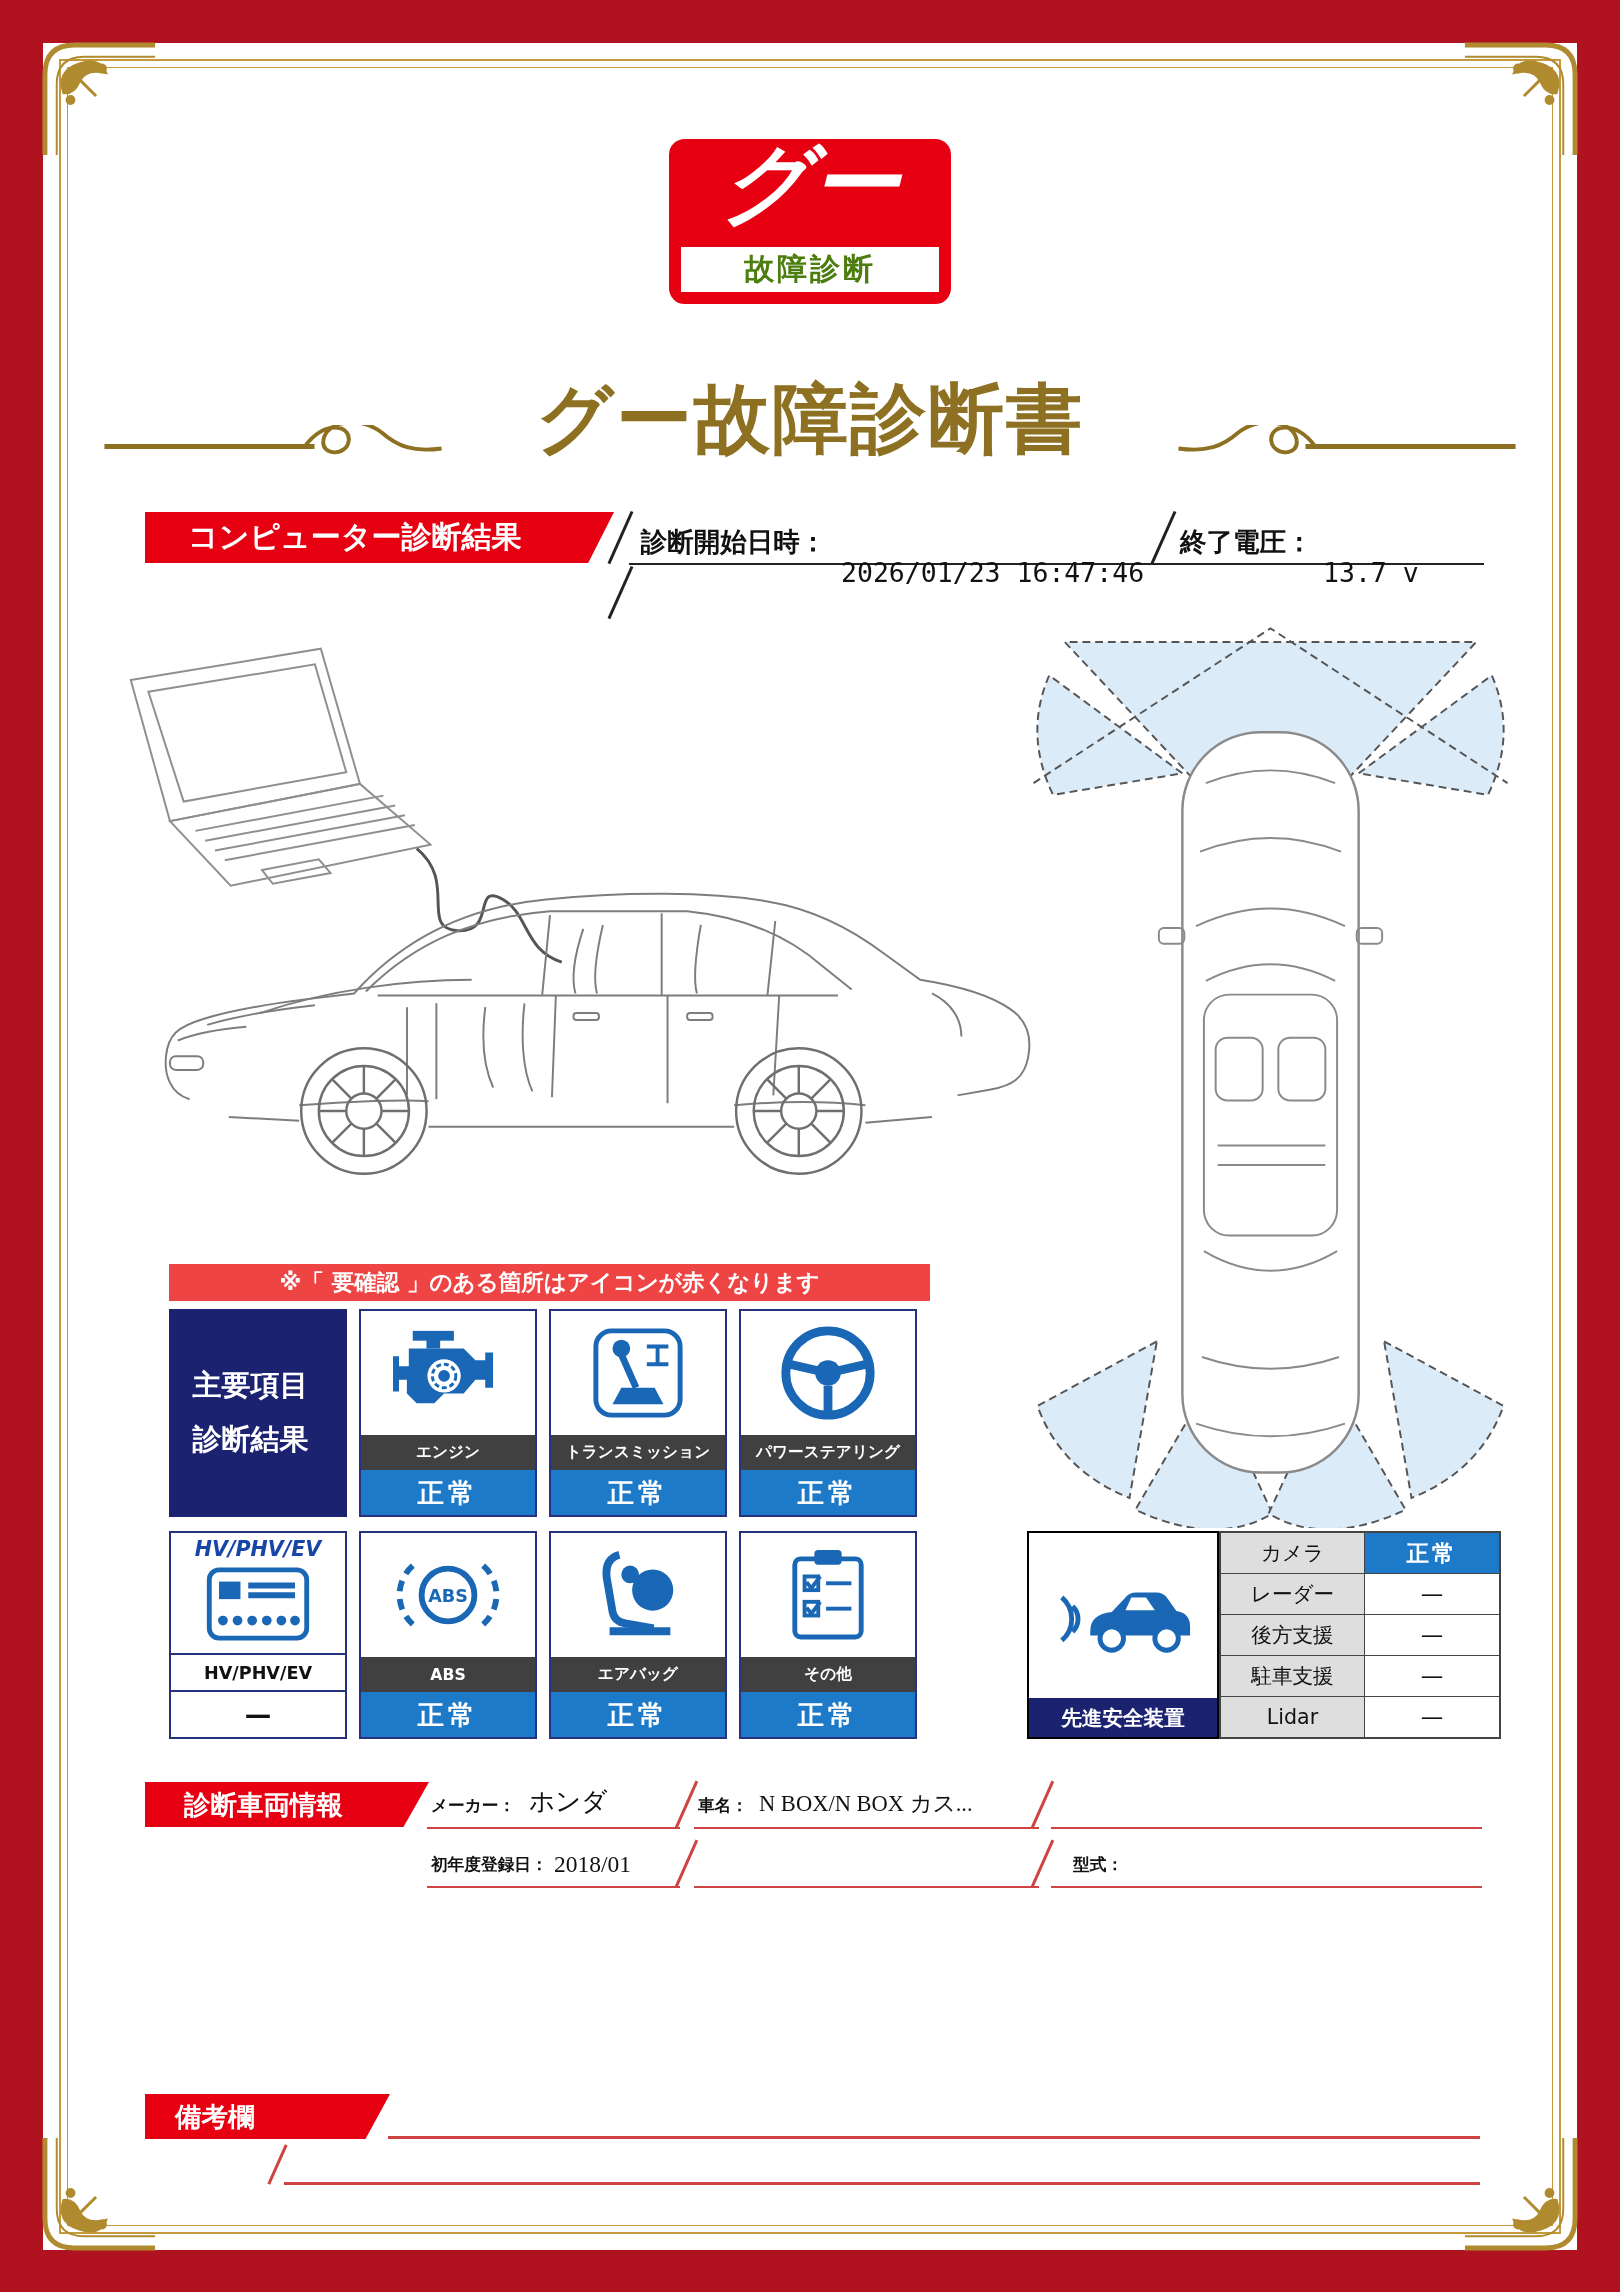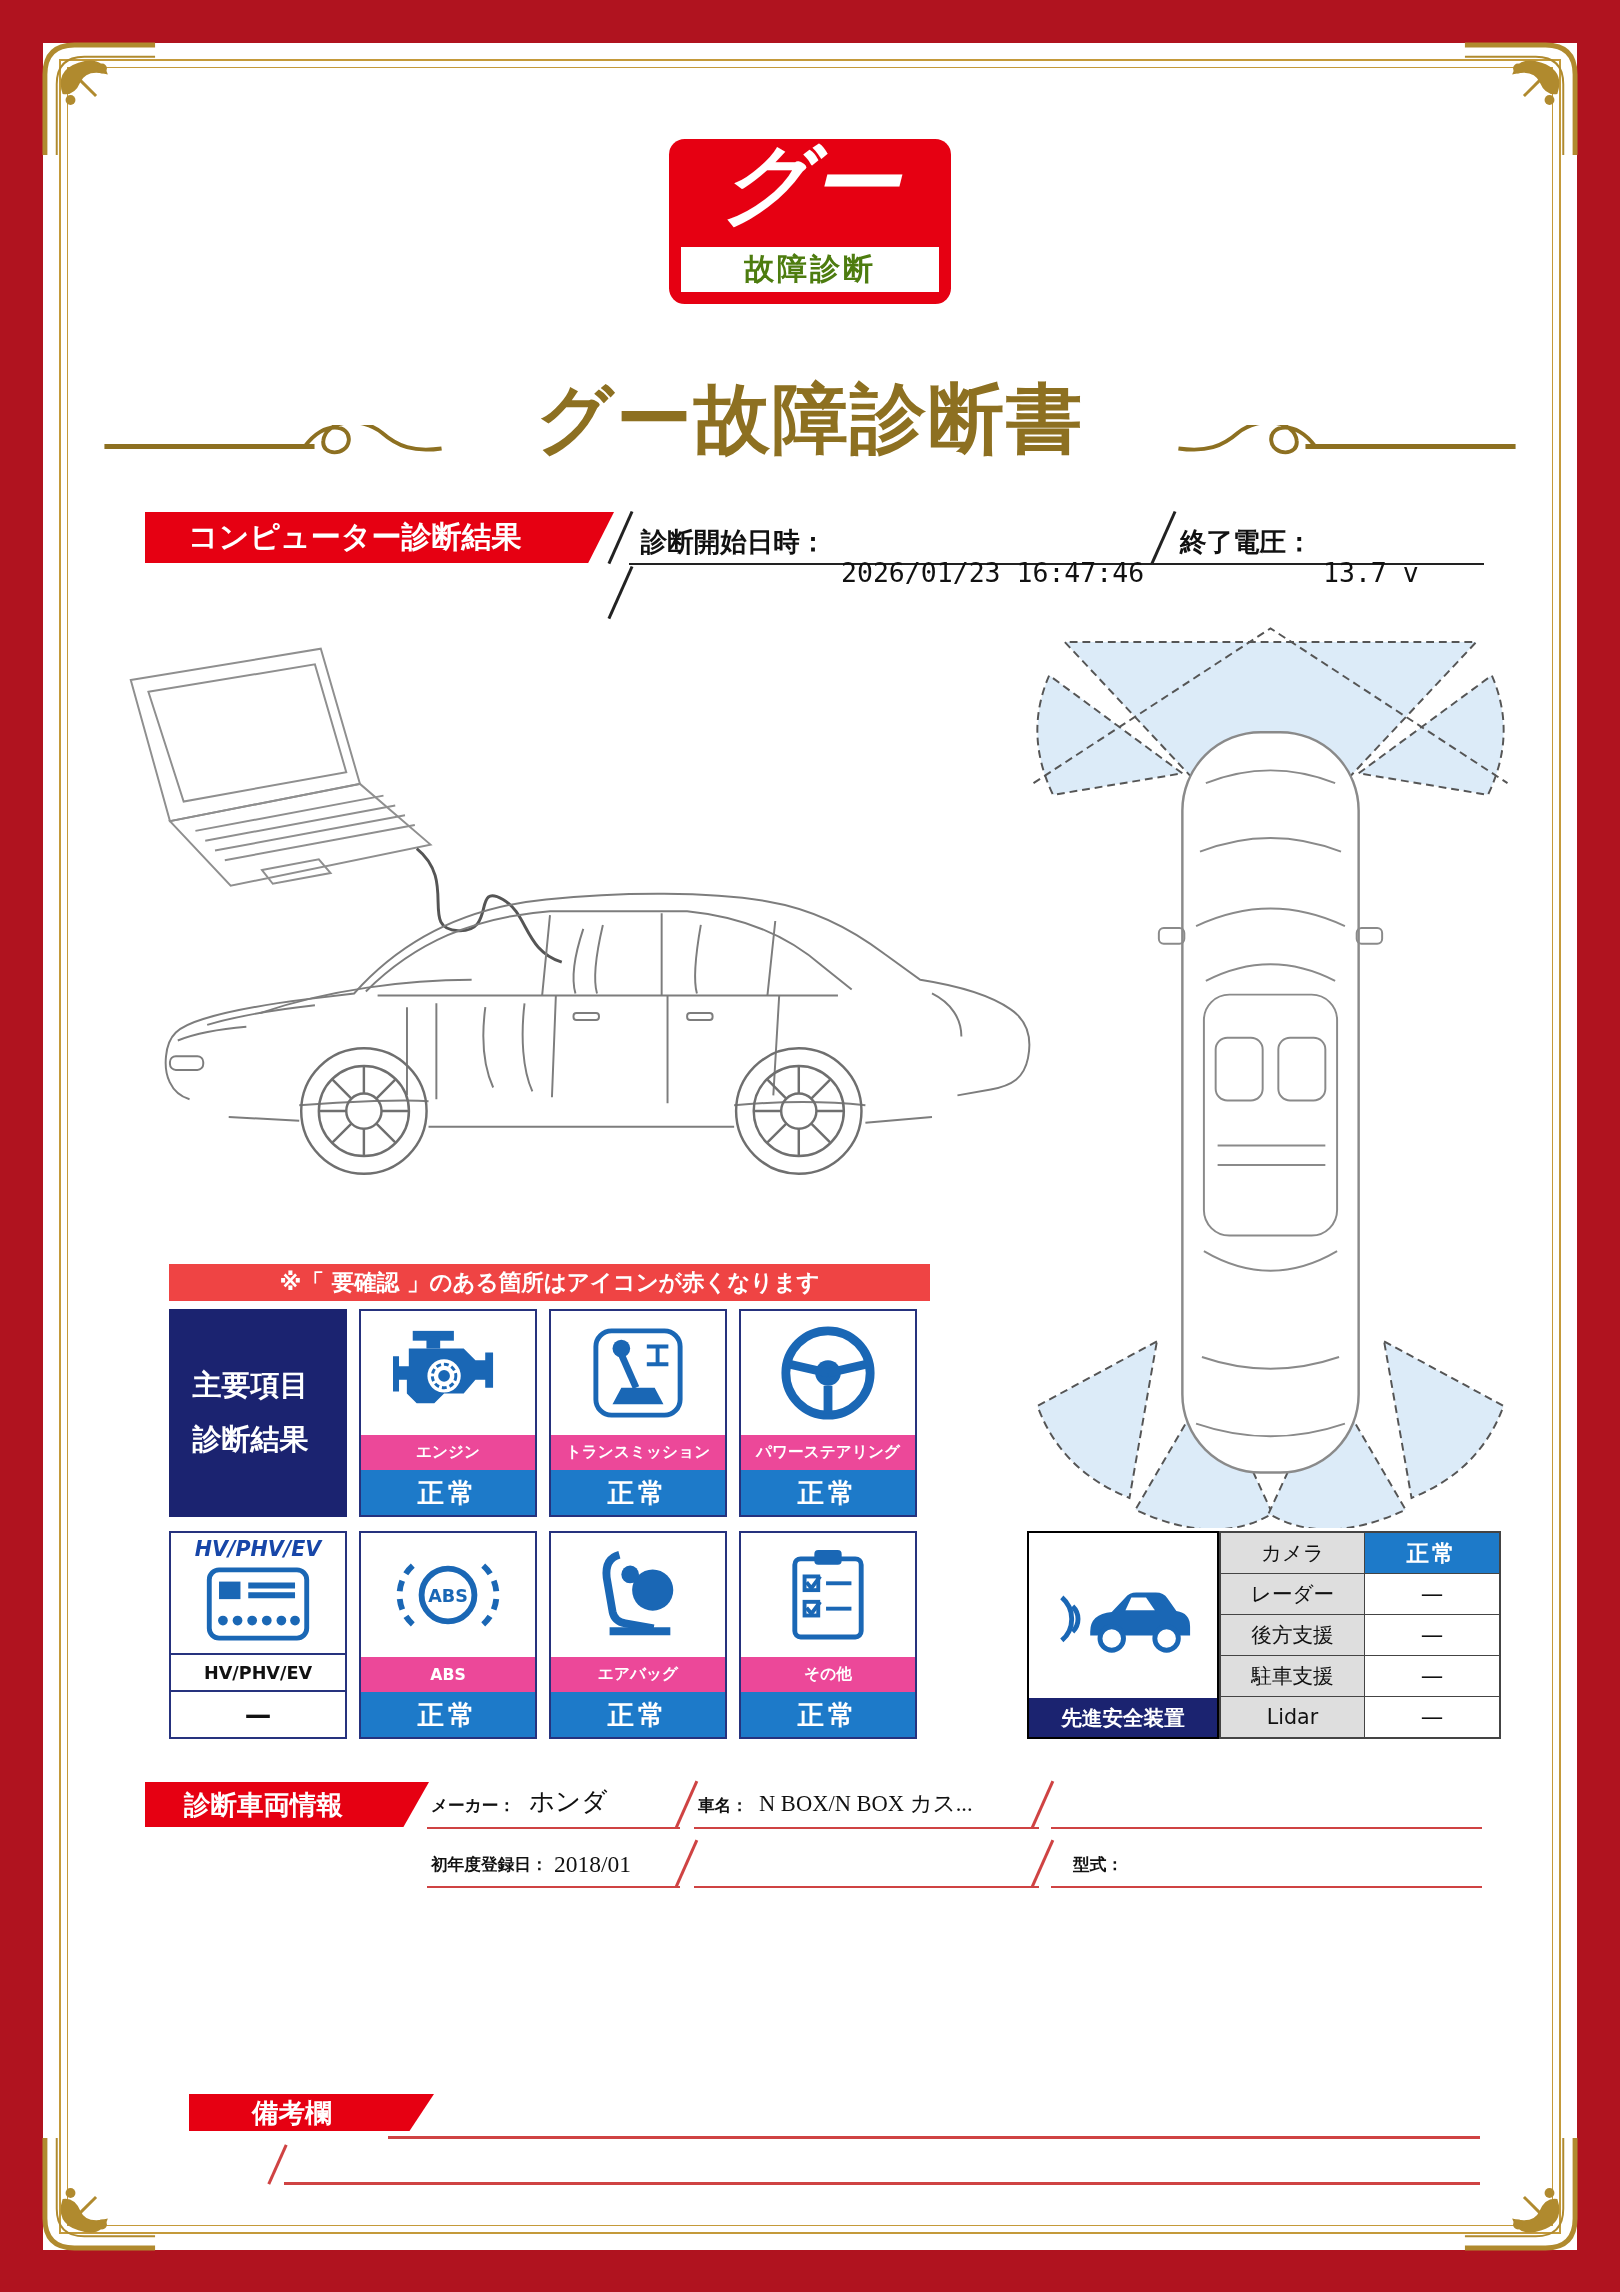--- a/index.html
+++ b/index.html
@@ -18,34 +18,34 @@
   .logo-sub{position:absolute;left:11.8px;right:11.8px;bottom:11.8px;height:45px;background:#fff;color:#4d7c0f;font-size:30px;font-weight:bold;display:flex;align-items:center;justify-content:center;letter-spacing:2.9px;}
 
   .title{position:absolute;top:369px;left:0;width:100%;text-align:center;font-size:76px;font-weight:bold;color:#8d7021;letter-spacing:2px;}
   .fl{position:absolute;top:425px;width:338px;height:43px;color:#8d7021;}
   .fl.left{left:104px;}
   .fl.right{right:104px;transform:scaleX(-1);}
 
   .rbanner{position:absolute;background:#e60012;color:#fff;font-weight:bold;display:flex;align-items:center;clip-path:polygon(0 0,100% 0,94.5% 100%,0 100%);}
   .b1{top:512px;left:145px;width:469px;height:51px;font-size:30px;padding-left:43px;box-sizing:border-box;}
   .b2{top:1782px;left:145px;width:284px;height:45px;font-size:26.5px;padding-left:39px;box-sizing:border-box;clip-path:polygon(0 0,100% 0,91% 100%,0 100%);}
-  .b3{top:2094px;left:145px;width:245px;height:37px;font-size:26.5px;padding-left:63px;box-sizing:border-box;clip-path:polygon(0 0,100% 0,90% 100%,0 100%);margin-left:44px;}
+  .b3{top:2094px;left:145px;width:245px;height:45px;font-size:26.5px;padding-left:30px;box-sizing:border-box;clip-path:polygon(0 0,100% 0,90% 100%,0 100%);}
 
   .dline{position:absolute;height:51px;border-bottom:2.9px solid #222;}
   .dlabel{position:absolute;top:11.8px;font-size:26.5px;font-weight:bold;color:#111;white-space:nowrap;}
   .dvalue{position:absolute;top:11.8px;font-size:26.5px;color:#111;font-family:"DejaVu Sans Mono","Liberation Mono",monospace;white-space:nowrap;margin-top:33px;}
   .slash{position:absolute;width:2.9px;height:57px;background:#222;transform:rotate(24deg);}
 
   .art{position:absolute;}
 
   .notice{position:absolute;top:1264px;left:169px;width:761px;height:37px;background:#ef4444;color:#fff;font-size:22.5px;font-weight:bold;display:flex;align-items:center;justify-content:center;}
 
   .ibox{position:absolute;width:178px;height:208px;background:#fff;border:2px solid #26327e;box-sizing:border-box;display:flex;flex-direction:column;}
   .icon-area{flex:1;display:flex;align-items:center;justify-content:center;position:relative;}
-  .ilabel{height:35px;background:#ec4899;color:#fff;font-size:15.7px;font-weight:bold;display:flex;align-items:center;justify-content:center;white-space:nowrap;}
+  .ilabel{height:35px;background:#404040;color:#fff;font-size:15.7px;font-weight:bold;display:flex;align-items:center;justify-content:center;white-space:nowrap;}
   .istatus{height:45px;background:#1d7ac9;color:#fff;font-size:26.5px;font-weight:bold;display:flex;align-items:center;justify-content:center;letter-spacing:3.9px;}
   .hdrbox{position:absolute;width:178px;height:208px;background:#1b2370;color:#fff;display:flex;flex-direction:column;justify-content:center;padding-left:23.5px;box-sizing:border-box;gap:13.7px;font-size:29px;font-weight:bold;}
   .ibox.plain .ilabel{background:#fff;color:#111;border-top:2px solid #26327e;font-size:17.6px;}
   .ibox.plain .istatus{background:#fff;color:#111;border-top:2px solid #26327e;letter-spacing:0;}
   .hv-top{position:absolute;top:3.9px;left:0;right:0;text-align:center;color:#1746a8;font-weight:bold;font-style:italic;font-size:20.6px;}
 
   .sibox{position:absolute;left:1027px;top:1531px;width:192px;height:208px;background:#fff;border:2px solid #000000;box-sizing:border-box;display:flex;flex-direction:column;}
   .sibox .caption{height:39px;background:#1b2370;color:#fff;font-size:20.6px;font-weight:bold;display:flex;align-items:center;justify-content:center;}
   .stable{position:absolute;left:1219px;top:1531px;width:282px;height:208px;border:2px solid #444;box-sizing:border-box;display:flex;flex-direction:column;background:#fff;}
   .srow{flex:1;display:flex;border-top:1px solid #444;}

